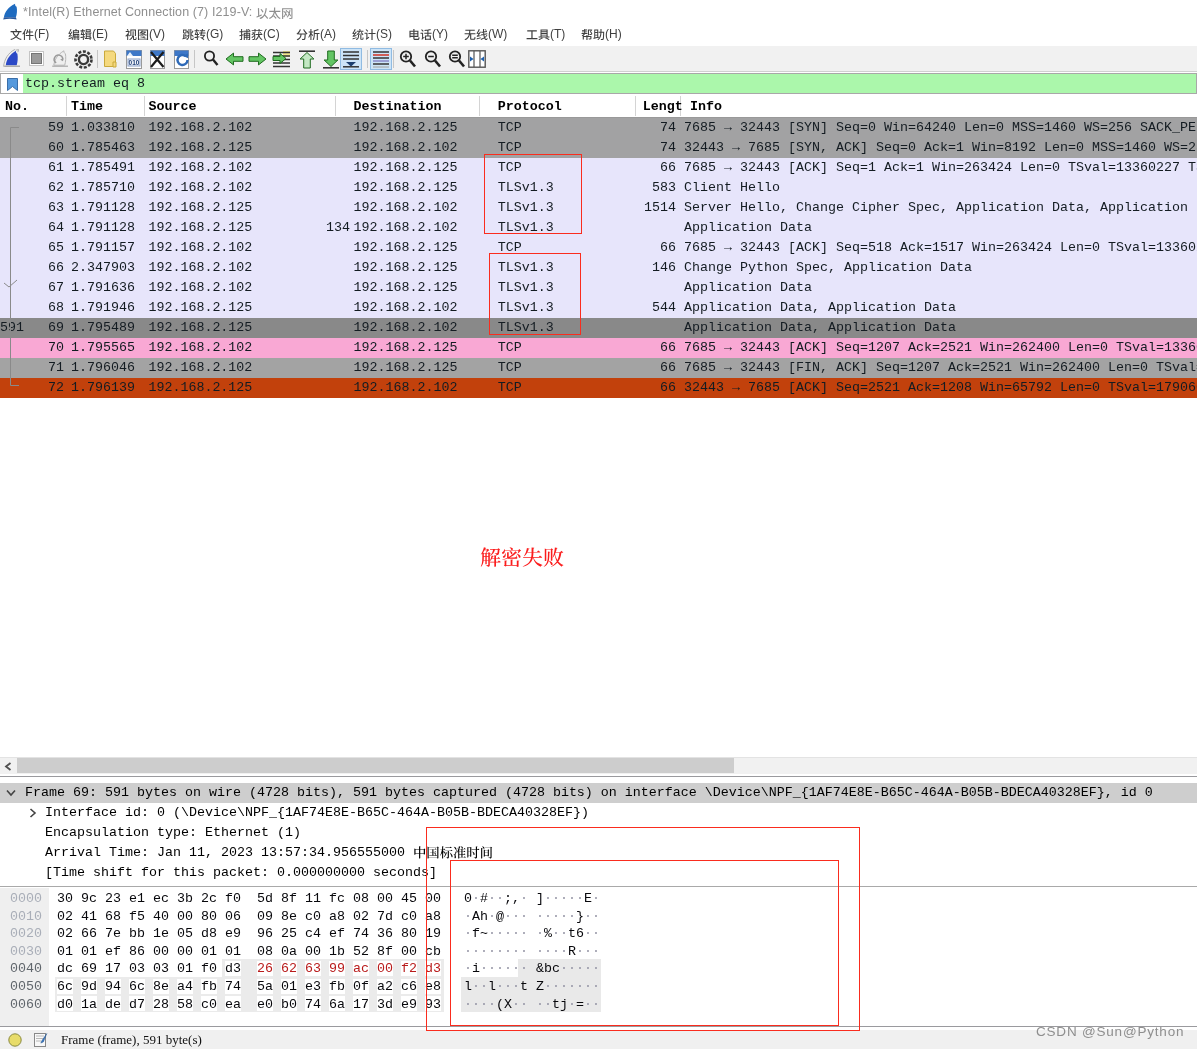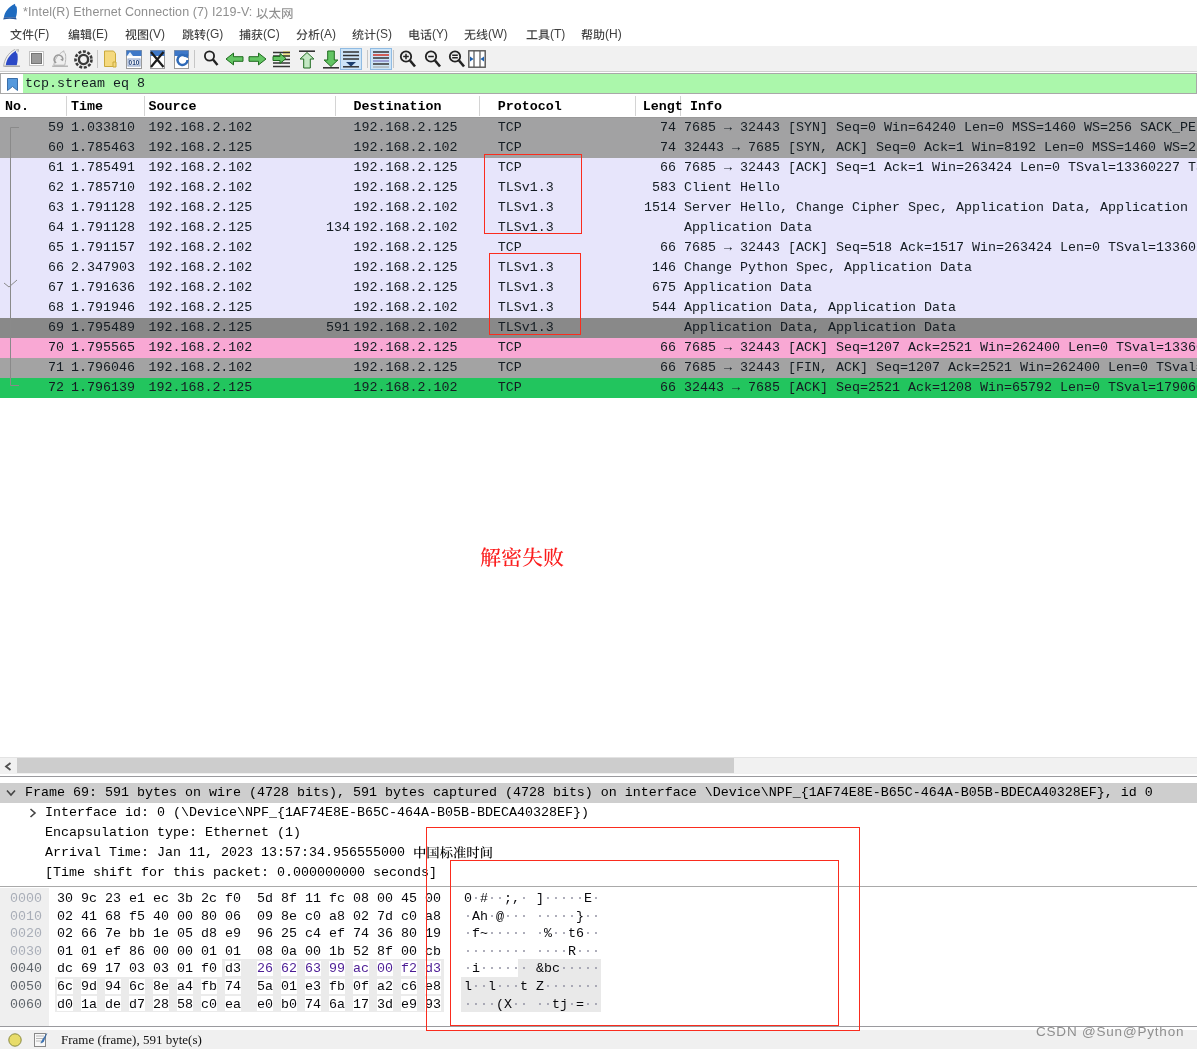--- a/index.html
+++ b/index.html
@@ -260,60 +260,59 @@
     <div class="cell mono" style="left:497.8px">TLSv1.3</div>
     <div class="cell mono" style="left:0;width:676px;text-align:right">146</div>
     <div class="cell mono" style="left:684px;width:513px">Change Python Spec, Application Data</div>
   </div>
 <div class="row" style="top:278px;background:#e7e5fb">
     <div class="cell mono" style="left:0;width:64px;text-align:right">67</div>
     <div class="cell mono" style="left:71px">1.791636</div>
     <div class="cell mono" style="left:148.4px">192.168.2.102</div>
     <div class="cell mono" style="left:353.5px">192.168.2.125</div>
     <div class="cell mono" style="left:497.8px">TLSv1.3</div>
-    <div class="cell mono" style="left:0;width:676px;text-align:right">675</div>
     <div class="cell mono" style="left:684px;width:513px">Application Data</div>
   </div>
 <div class="row" style="top:298px;background:#e7e5fb">
     <div class="cell mono" style="left:0;width:64px;text-align:right">68</div>
     <div class="cell mono" style="left:71px">1.791946</div>
     <div class="cell mono" style="left:148.4px">192.168.2.125</div>
     <div class="cell mono" style="left:353.5px">192.168.2.102</div>
     <div class="cell mono" style="left:497.8px">TLSv1.3</div>
     <div class="cell mono" style="left:0;width:676px;text-align:right">544</div>
     <div class="cell mono" style="left:684px;width:513px">Application Data, Application Data</div>
   </div>
 <div class="row" style="top:318px;background:#898989">
     <div class="cell mono" style="left:0;width:64px;text-align:right">69</div>
     <div class="cell mono" style="left:71px">1.795489</div>
     <div class="cell mono" style="left:148.4px">192.168.2.125</div>
     <div class="cell mono" style="left:353.5px">192.168.2.102</div>
     <div class="cell mono" style="left:497.8px">TLSv1.3</div>
-    <div class="cell mono" style="left:0;width:676px;text-align:center">591</div>
+    <div class="cell mono" style="left:0;width:676px;text-align:left">591</div>
     <div class="cell mono" style="left:684px;width:513px">Application Data, Application Data</div>
   </div>
 <div class="row" style="top:338px;background:#f9a8d4">
     <div class="cell mono" style="left:0;width:64px;text-align:right">70</div>
     <div class="cell mono" style="left:71px">1.795565</div>
     <div class="cell mono" style="left:148.4px">192.168.2.102</div>
     <div class="cell mono" style="left:353.5px">192.168.2.125</div>
     <div class="cell mono" style="left:497.8px">TCP</div>
     <div class="cell mono" style="left:0;width:676px;text-align:right">66</div>
     <div class="cell mono" style="left:684px;width:513px">7685 → 32443 [ACK] Seq=1207 Ack=2521 Win=262400 Len=0 TSval=13360238 TSecr=179060928</div>
   </div>
 <div class="row" style="top:358px;background:#a3a3a3">
     <div class="cell mono" style="left:0;width:64px;text-align:right">71</div>
     <div class="cell mono" style="left:71px">1.796046</div>
     <div class="cell mono" style="left:148.4px">192.168.2.102</div>
     <div class="cell mono" style="left:353.5px">192.168.2.125</div>
     <div class="cell mono" style="left:497.8px">TCP</div>
     <div class="cell mono" style="left:0;width:676px;text-align:right">66</div>
     <div class="cell mono" style="left:684px;width:513px">7685 → 32443 [FIN, ACK] Seq=1207 Ack=2521 Win=262400 Len=0 TSval=13360245 TSecr=179060929</div>
   </div>
-<div class="row" style="top:378px;background:#22c55e">
+<div class="row" style="top:378px;background:#c2410c">
     <div class="cell mono" style="left:0;width:64px;text-align:right">72</div>
     <div class="cell mono" style="left:71px">1.796139</div>
     <div class="cell mono" style="left:148.4px">192.168.2.125</div>
     <div class="cell mono" style="left:353.5px">192.168.2.102</div>
     <div class="cell mono" style="left:497.8px">TCP</div>
     <div class="cell mono" style="left:0;width:676px;text-align:right">66</div>
     <div class="cell mono" style="left:684px;width:513px">32443 → 7685 [ACK] Seq=2521 Ack=1208 Win=65792 Len=0 TSval=179060933 TSecr=13360245</div>
   </div>
 <svg class="abs" style="left:0;top:118px" width="30" height="280" viewBox="0 0 30 280">
 <path d="M10.5 9.5 H19 M10.5 9.5 V267.5 H19" fill="none" stroke="#8a8a8a" stroke-width="1"></path>
@@ -378,21 +377,21 @@
 <div class="abs mono" style="left:257px;top:925.2px;height:17.6px;line-height:17.6px;color:#08080c">96 25 c4 ef 74 36 80 19</div>
 <div class="abs mono" style="left:464px;top:925.2px;height:17.6px;line-height:17.6px;color:#08080c"><span style="color:#9797a7">·</span>f~<span style="color:#9797a7">·</span><span style="color:#9797a7">·</span><span style="color:#9797a7">·</span><span style="color:#9797a7">·</span><span style="color:#9797a7">·</span></div>
 <div class="abs mono" style="left:536px;top:925.2px;height:17.6px;line-height:17.6px;color:#08080c"><span style="color:#9797a7">·</span>%<span style="color:#9797a7">·</span><span style="color:#9797a7">·</span>t6<span style="color:#9797a7">·</span><span style="color:#9797a7">·</span></div>
 <div class="abs mono" style="left:10px;top:942.8px;height:17.6px;line-height:17.6px;color:#a9aeb8">0030</div>
 <div class="abs mono" style="left:57px;top:942.8px;height:17.6px;line-height:17.6px;color:#08080c">01 01 ef 86 00 00 01 01</div>
 <div class="abs mono" style="left:257px;top:942.8px;height:17.6px;line-height:17.6px;color:#08080c">08 0a 00 1b 52 8f 00 cb</div>
 <div class="abs mono" style="left:464px;top:942.8px;height:17.6px;line-height:17.6px;color:#08080c"><span style="color:#9797a7">·</span><span style="color:#9797a7">·</span><span style="color:#9797a7">·</span><span style="color:#9797a7">·</span><span style="color:#9797a7">·</span><span style="color:#9797a7">·</span><span style="color:#9797a7">·</span><span style="color:#9797a7">·</span></div>
 <div class="abs mono" style="left:536px;top:942.8px;height:17.6px;line-height:17.6px;color:#08080c"><span style="color:#9797a7">·</span><span style="color:#9797a7">·</span><span style="color:#9797a7">·</span><span style="color:#9797a7">·</span>R<span style="color:#9797a7">·</span><span style="color:#9797a7">·</span><span style="color:#9797a7">·</span></div>
 <div class="abs mono" style="left:10px;top:960.4px;height:17.6px;line-height:17.6px;color:#60666c">0040</div>
 <div class="abs mono" style="left:57px;top:960.4px;height:17.6px;line-height:17.6px;color:#08080c">dc 69 17 03 03 01 f0 d3</div>
-<div class="abs mono" style="left:257px;top:960.4px;height:17.6px;line-height:17.6px;color:#4c1d95">26 62 63 99 ac 00 f2 d3</div>
+<div class="abs mono" style="left:257px;top:960.4px;height:17.6px;line-height:17.6px;color:#b91c1c">26 62 63 99 ac 00 f2 d3</div>
 <div class="abs mono" style="left:464px;top:960.4px;height:17.6px;line-height:17.6px;color:#08080c"><span style="color:#9797a7">·</span>i<span style="color:#9797a7">·</span><span style="color:#9797a7">·</span><span style="color:#9797a7">·</span><span style="color:#9797a7">·</span><span style="color:#9797a7">·</span><span style="color:#9797a7">·</span></div>
 <div class="abs mono" style="left:536px;top:960.4px;height:17.6px;line-height:17.6px;color:#08080c">&amp;bc<span style="color:#9797a7">·</span><span style="color:#9797a7">·</span><span style="color:#9797a7">·</span><span style="color:#9797a7">·</span><span style="color:#9797a7">·</span></div>
 <div class="abs mono" style="left:10px;top:978.0px;height:17.6px;line-height:17.6px;color:#60666c">0050</div>
 <div class="abs mono" style="left:57px;top:978.0px;height:17.6px;line-height:17.6px;color:#08080c">6c 9d 94 6c 8e a4 fb 74</div>
 <div class="abs mono" style="left:257px;top:978.0px;height:17.6px;line-height:17.6px;color:#08080c">5a 01 e3 fb 0f a2 c6 e8</div>
 <div class="abs mono" style="left:464px;top:978.0px;height:17.6px;line-height:17.6px;color:#08080c">l<span style="color:#9797a7">·</span><span style="color:#9797a7">·</span>l<span style="color:#9797a7">·</span><span style="color:#9797a7">·</span><span style="color:#9797a7">·</span>t</div>
 <div class="abs mono" style="left:536px;top:978.0px;height:17.6px;line-height:17.6px;color:#08080c">Z<span style="color:#9797a7">·</span><span style="color:#9797a7">·</span><span style="color:#9797a7">·</span><span style="color:#9797a7">·</span><span style="color:#9797a7">·</span><span style="color:#9797a7">·</span><span style="color:#9797a7">·</span></div>
 <div class="abs mono" style="left:10px;top:995.6px;height:17.6px;line-height:17.6px;color:#60666c">0060</div>
 <div class="abs mono" style="left:57px;top:995.6px;height:17.6px;line-height:17.6px;color:#08080c">d0 1a de d7 28 58 c0 ea</div>
 <div class="abs mono" style="left:257px;top:995.6px;height:17.6px;line-height:17.6px;color:#08080c">e0 b0 74 6a 17 3d e9 93</div>

